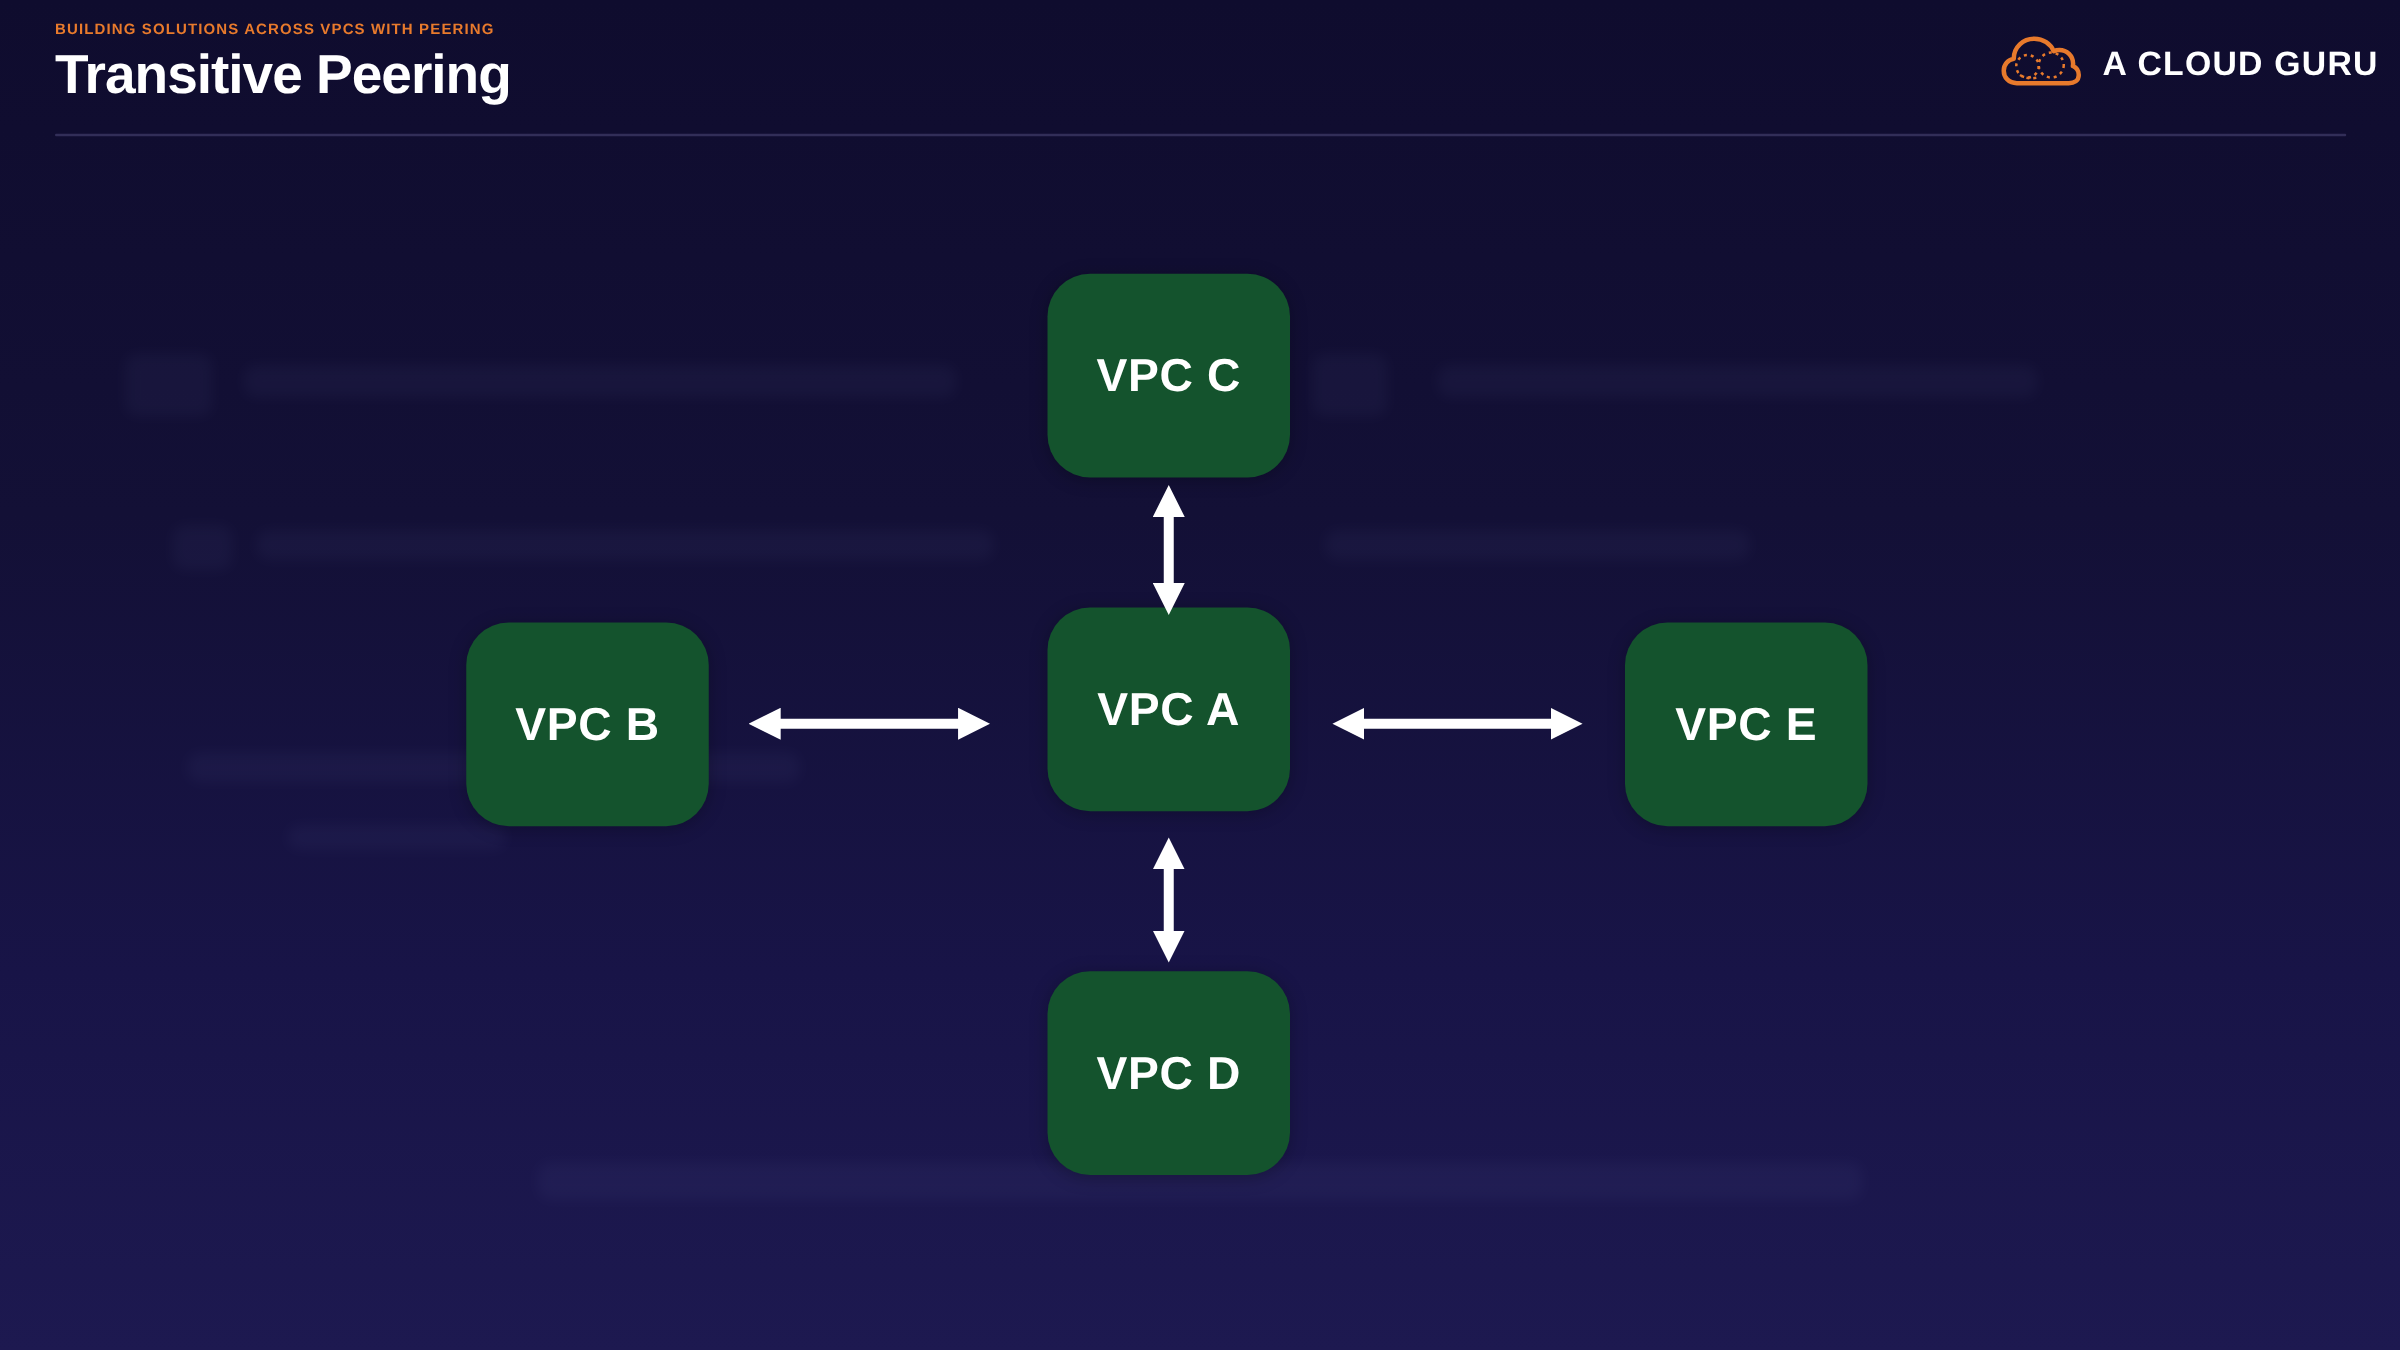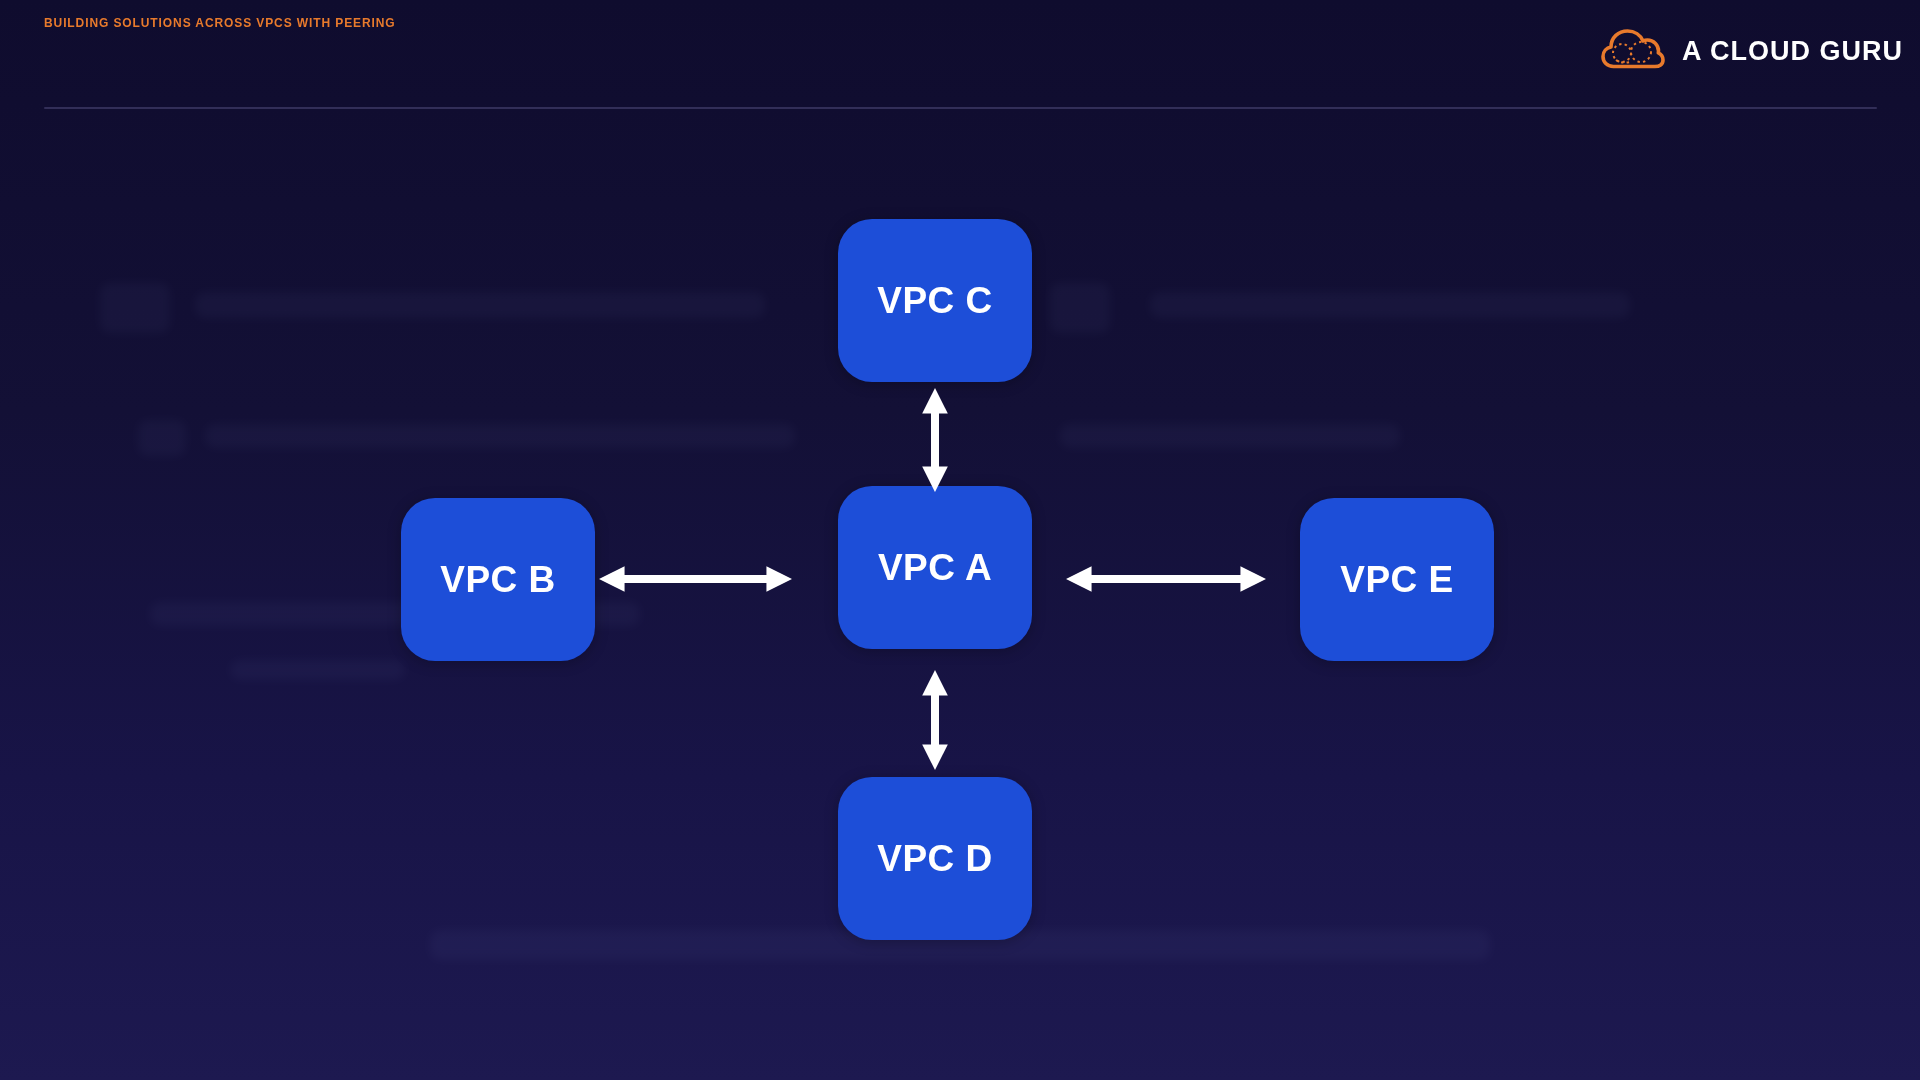--- a/index.html
+++ b/index.html
@@ -28,27 +28,27 @@
     position:absolute;left:1600px;top:26px;height:50px;z-index:5;
     display:flex;align-items:center;gap:16px;
   }
   .brand-name{
     font-size:27px;font-weight:800;color:#ffffff;letter-spacing:1px;
     white-space:nowrap;
   }
   
   .node{
     position:absolute;width:194px;height:163px;border-radius:34px;
-    background:#1d4ed8;z-index:2;
+    background:#14532d;z-index:2;
     display:flex;align-items:center;justify-content:center;
     color:#ffffff;font-size:37px;font-weight:700;letter-spacing:0.5px;
     box-shadow:0 2px 14px rgba(0,0,0,0.25);
   }
   .node-c{left:838px;top:219px;}
-  .node-b{left:401px;top:498px;}
+  .node-b{left:373px;top:498px;}
   .node-a{left:838px;top:486px;}
   .node-e{left:1300px;top:498px;}
   .node-d{left:838px;top:777px;}
   
   .edges{position:absolute;left:0;top:0;width:1920px;height:1080px;z-index:3;pointer-events:none;}
   
   .ghost{position:absolute;background:#9aa4e8;opacity:0.045;filter:blur(5px);border-radius:10px;z-index:0;}
 </style>
 </head>
 <body>
@@ -59,20 +59,21 @@
 <div class="ghost" style="left:1150px;top:292px;width:480px;height:26px;"></div>
 <div class="ghost" style="left:138px;top:420px;width:48px;height:36px;"></div>
 <div class="ghost" style="left:205px;top:424px;width:590px;height:24px;"></div>
 <div class="ghost" style="left:1060px;top:424px;width:340px;height:24px;"></div>
 <div class="ghost" style="left:150px;top:602px;width:490px;height:24px;"></div>
 <div class="ghost" style="left:230px;top:660px;width:175px;height:20px;"></div>
 <div class="ghost" style="left:430px;top:930px;width:1060px;height:30px;"></div>
 
 <div class="header">
   <div class="eyebrow">BUILDING SOLUTIONS ACROSS VPCS WITH PEERING</div>
+  <div class="title">Transitive Peering</div>
 </div>
 <div class="divider"></div>
 
 <div class="brand">
   <span>
     <svg width="66" height="48" viewBox="0 0 66 48" fill="none">
       <path d="M13.5 41.5 C7 41.5 3 37 3 31.5 C3 26.5 6.5 22.8 11 22 C11 12.5 18.5 6 27.5 6 C34.5 6 40.5 10 43 16 C44.2 15.4 45.8 15 47.5 15 C53.5 15 58.5 19.8 58.5 26 C58.5 26.6 58.4 27.2 58.3 27.8 C61.2 29 63 31.7 63 35 C63 39.5 59.3 41.5 55 41.5 Z" stroke="#e87a2c" stroke-width="3.6" stroke-linejoin="round" stroke-linecap="round"></path>
       <circle cx="22" cy="28" r="9" stroke="#e87a2c" stroke-width="2" stroke-dasharray="2.4 3.2" fill="none"></circle>
       <circle cx="41" cy="27" r="10" stroke="#e87a2c" stroke-width="2" stroke-dasharray="2.4 3.2" fill="none"></circle>
       <path d="M16 35 Q22 39 30 37" stroke="#e87a2c" stroke-width="2" stroke-dasharray="2.4 3.2" fill="none"></path>

